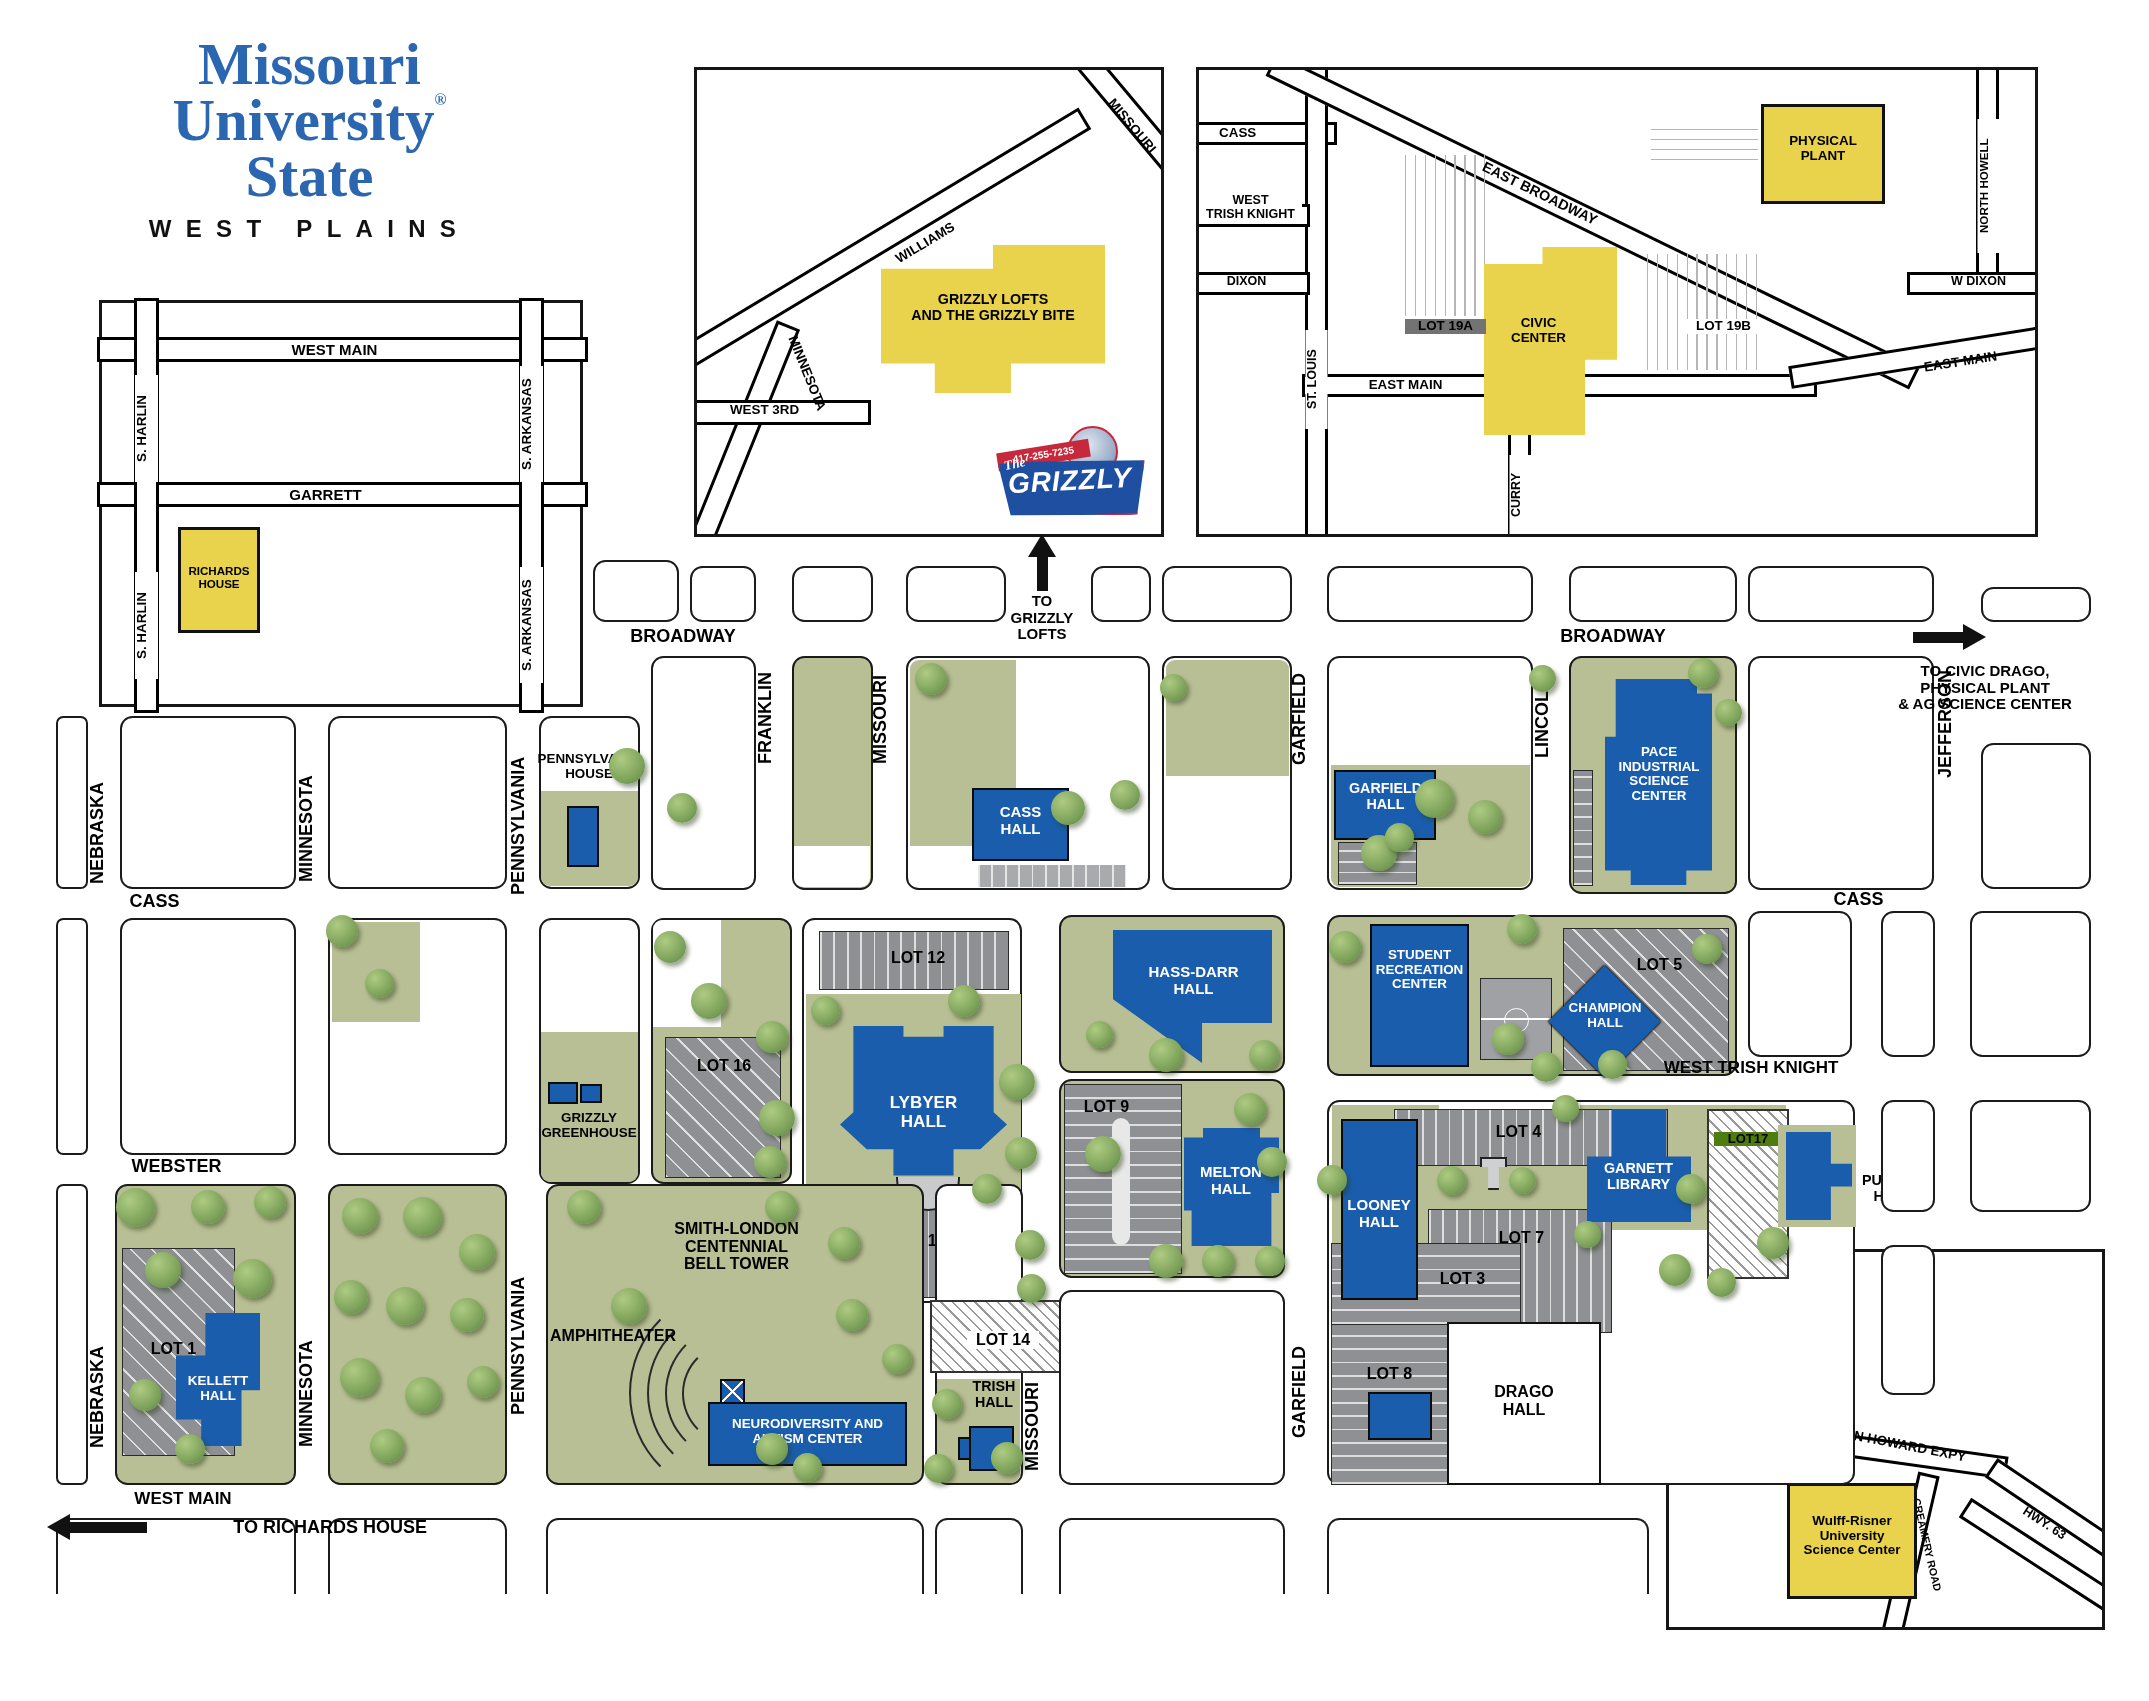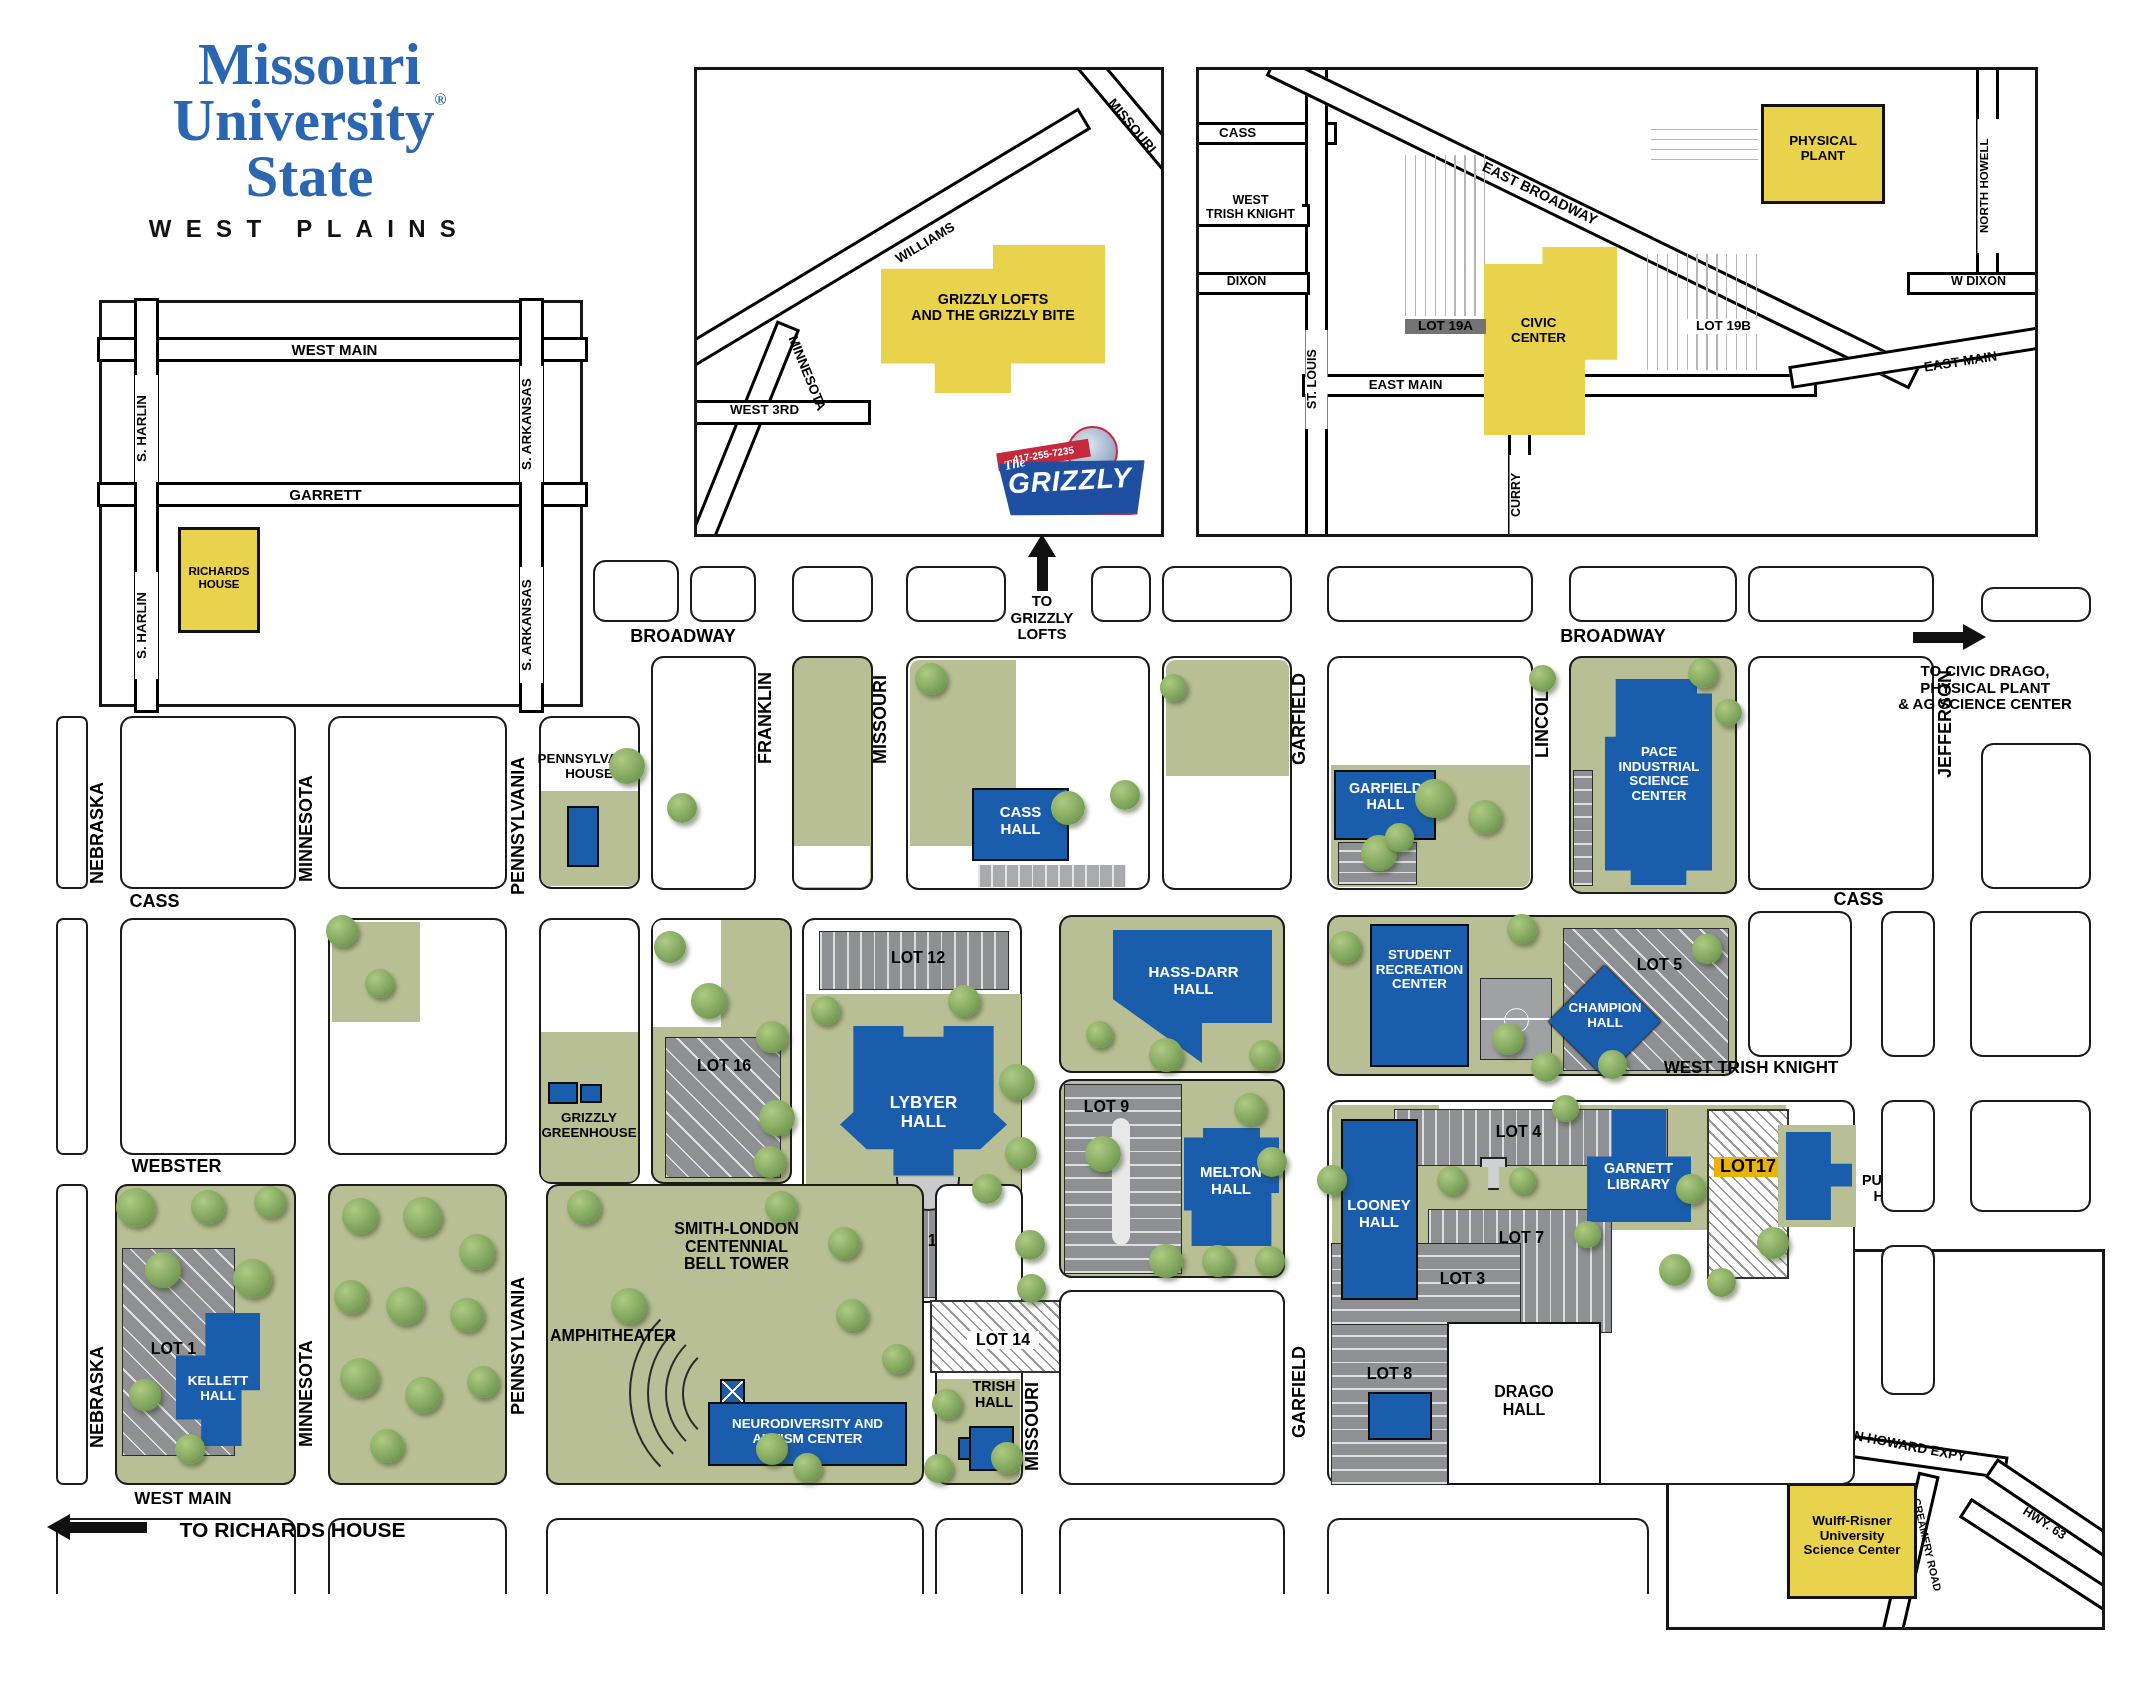--- a/index.html
+++ b/index.html
@@ -354,21 +354,21 @@
     <div>GARNETT</div>
       <div>LIBRARY</div>
   </div>
   <div class="abs" style="left:1480px;top:1157px;width:23px;height:29px;background:#cfd0d2;border:2.2px solid #222;clip-path:polygon(0 0,100% 0,100% 30%,70% 30%,70% 100%,30% 100%,30% 30%,0 30%);"></div>
   <div class="wht" style="left:1447px;top:1322px;width:154px;height:163px;border-width:2.2px;"></div>
   <div class="lbl" style="left:1474px;top:1383px;width:100px;font-size:16px;">
     <div>DRAGO</div>
       <div>HALL</div>
   </div>
   <div class="hatch" style="left:1707px;top:1109px;width:82px;height:170px;"></div>
-  <div class="lbl" style="left:1714px;top:1157px;width:68px;font-size:18px;background:#eab308;">LOT17</div>
+  <div class="lbl" style="left:1714px;top:1132px;width:68px;font-size:13px;background:#4d7c0f;">LOT17</div>
   <div class="sub" style="left:1778px;top:1125px;width:78px;height:102px;"></div>
   <div class="bldc" style="left:1786px;top:1132px;width:66px;height:88px;clip-path:polygon(0 0,68% 0,68% 36%,100% 36%,100% 62%,68% 62%,68% 100%,0 100%);"></div>
   <div class="lbl" style="left:1854px;top:1173px;width:77px;font-size:14.3px;">
     <div>PUTNAM</div>
       <div>HALL</div>
   </div>
   <div class="blk" style="left:1881px;top:1100px;width:54px;height:112px;"></div>
   <div class="blk" style="left:1881px;top:1245px;width:54px;height:150px;"></div>
   <div class="blk" style="left:1970px;top:1100px;width:121px;height:112px;"></div>
 
@@ -409,21 +409,21 @@
   </div>
   <div class="shaft" style="left:1913px;top:632px;width:52px;height:10.7px;"></div>
   <div class="arrE" style="left:1963px;top:624px;"></div>
   <div class="lbl" style="left:1874px;top:663px;width:222px;font-size:15px;">
     <div>TO CIVIC DRAGO,</div>
       <div>PHYSICAL PLANT</div>
       <div>&amp; AG SCIENCE CENTER</div>
   </div>
   <div class="arrW" style="left:47px;top:1514px;"></div>
   <div class="shaft" style="left:68px;top:1522px;width:79px;height:10.7px;"></div>
-  <div class="lbl" style="left:158px;top:1518px;width:269px;font-size:21px;text-align:center;">TO RICHARDS HOUSE</div>
+  <div class="lbl" style="left:158px;top:1518px;width:269px;font-size:18px;text-align:right;">TO RICHARDS HOUSE</div>
 
 <div class="tree" style="left: 609px; top: 748px; width: 36px; height: 36px;"></div>
     <div class="tree" style="left: 667px; top: 793px; width: 30px; height: 30px;"></div>
     <div class="tree" style="left: 915px; top: 663px; width: 32px; height: 32px;"></div>
     <div class="tree" style="left: 1051px; top: 791px; width: 34px; height: 34px;"></div>
     <div class="tree" style="left: 1110px; top: 780px; width: 30px; height: 30px;"></div>
     <div class="tree" style="left: 1160px; top: 674px; width: 27px; height: 27px;"></div>
     <div class="tree" style="left: 1361px; top: 835px; width: 36px; height: 36px;"></div>
     <div class="tree" style="left: 1415px; top: 779px; width: 39px; height: 39px;"></div>
     <div class="tree" style="left: 1468px; top: 800px; width: 34px; height: 34px;"></div>

